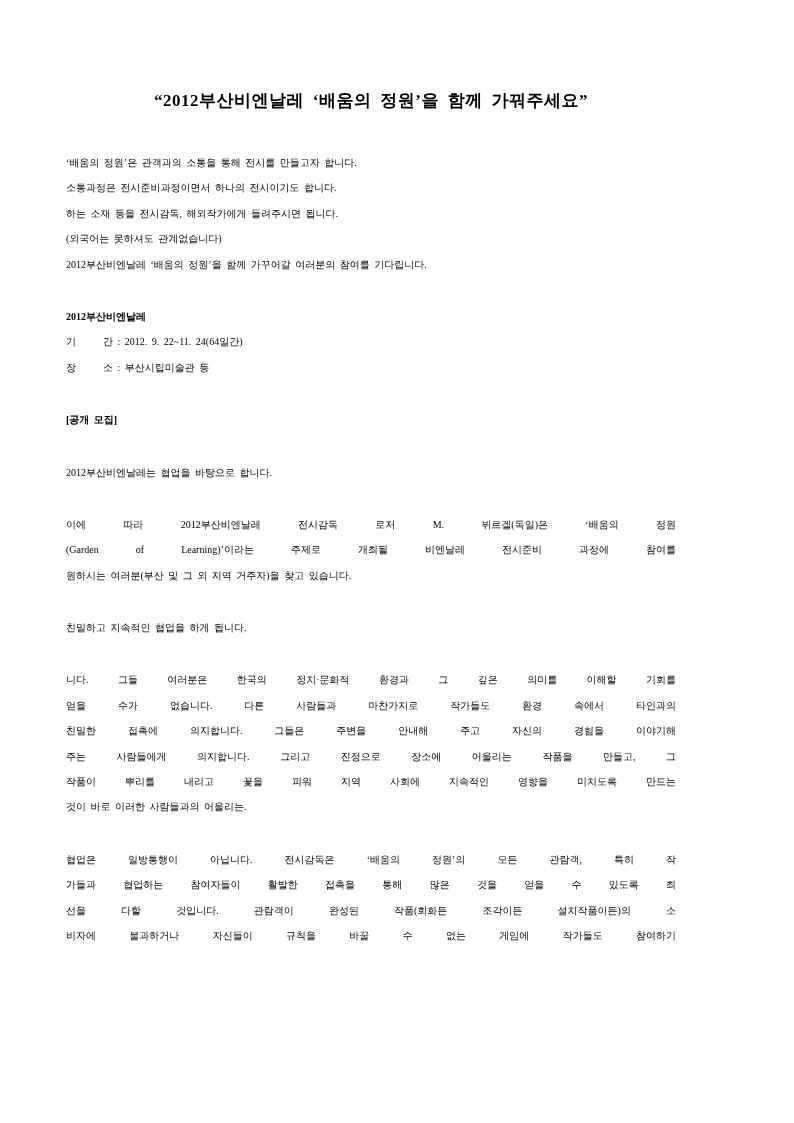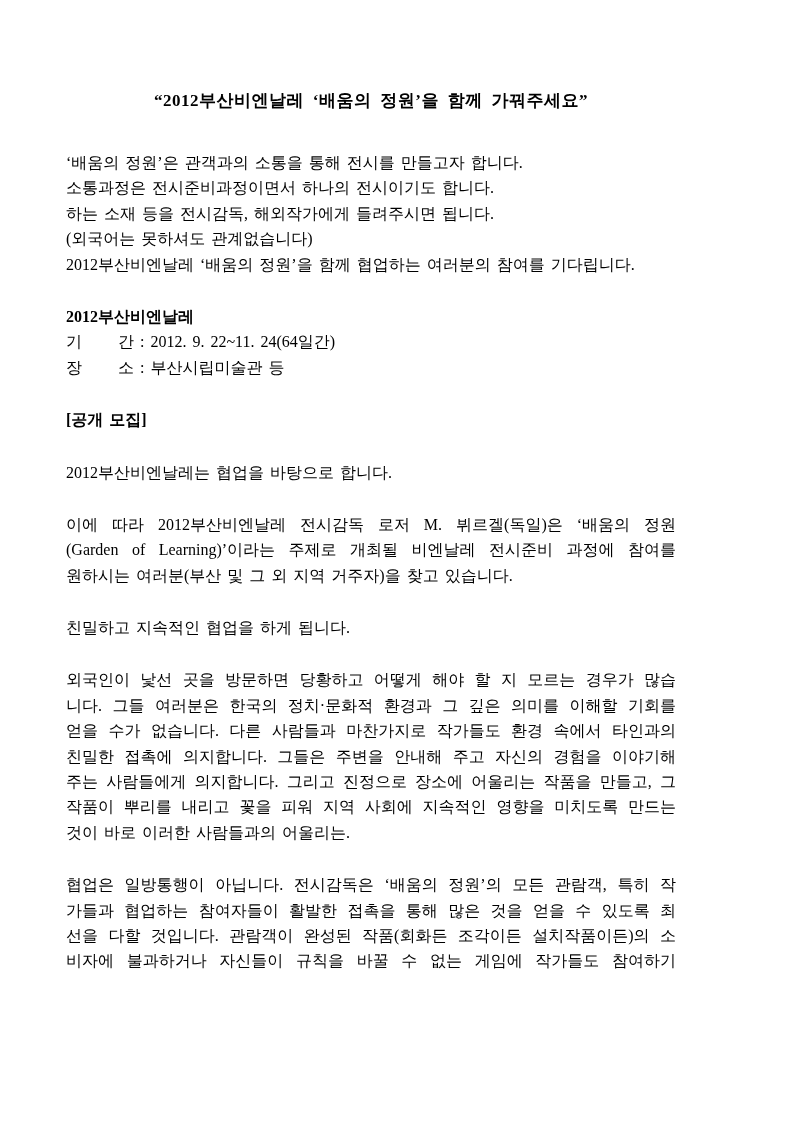--- a/index.html
+++ b/index.html
@@ -30,21 +30,21 @@
     word-spacing: 4px;
     letter-spacing: 0.5px;
   }
   .block {
     margin: 0 0 27px 0;
   }
   .block:last-child {
     margin-bottom: 8px;
   }
   .line {
-    font-size: 16px;
+    font-size: 10px;
     line-height: 25.4px;
     height: 25.4px;
     white-space: pre-wrap;
     word-spacing: 2px;
     overflow: hidden;
   }
   .line.fill {
     white-space: normal;
     text-align: justify;
     text-align-last: justify;
@@ -57,21 +57,21 @@
 <body>
 
 <div class="page">
   <h1 class="title">“2012부산비엔날레 ‘배움의 정원’을 함께 가꿔주세요”</h1>
   <div id="doc-body">
       <div class="block">
         <div class="line">‘배움의 정원’은 관객과의 소통을 통해 전시를 만들고자 합니다.</div>
         <div class="line">소통과정은 전시준비과정이면서 하나의 전시이기도 합니다.</div>
         <div class="line">하는 소재 등을 전시감독, 해외작가에게 들려주시면 됩니다.</div>
         <div class="line">(외국어는 못하셔도 관계없습니다)</div>
-        <div class="line">2012부산비엔날레 ‘배움의 정원’을 함께 협업하는 여러분의 참여를 기다립니다.</div>
+        <div class="line">2012부산비엔날레 ‘배움의 정원’을 함께 가꾸어갈 여러분의 참여를 기다립니다.</div>
       </div>
       <div class="block">
         <div class="line bold">2012부산비엔날레</div>
         <div class="line">기      간 : 2012. 9. 22~11. 24(64일간)</div>
         <div class="line">장      소 : 부산시립미술관 등</div>
       </div>
       <div class="block">
         <div class="line bold">[공개 모집]</div>
       </div>
       <div class="block">
@@ -79,21 +79,20 @@
       </div>
       <div class="block">
         <div class="line fill">이에 따라 2012부산비엔날레 전시감독 로저 M. 뷔르겔(독일)은 ‘배움의 정원</div>
         <div class="line fill">(Garden of Learning)’이라는 주제로 개최될 비엔날레 전시준비 과정에 참여를</div>
         <div class="line">원하시는 여러분(부산 및 그 외 지역 거주자)을 찾고 있습니다.</div>
       </div>
       <div class="block">
         <div class="line">친밀하고 지속적인 협업을 하게 됩니다.</div>
       </div>
       <div class="block">
-        <div class="line fill">외국인이 낯선 곳을 방문하면 당황하고 어떻게 해야 할 지 모르는 경우가 많습</div>
         <div class="line fill">니다. 그들 여러분은 한국의 정치·문화적 환경과 그 깊은 의미를 이해할 기회를</div>
         <div class="line fill">얻을 수가 없습니다. 다른 사람들과 마찬가지로 작가들도 환경 속에서 타인과의</div>
         <div class="line fill">친밀한 접촉에 의지합니다. 그들은 주변을 안내해 주고 자신의 경험을 이야기해</div>
         <div class="line fill">주는 사람들에게 의지합니다. 그리고 진정으로 장소에 어울리는 작품을 만들고, 그</div>
         <div class="line fill">작품이 뿌리를 내리고 꽃을 피워 지역 사회에 지속적인 영향을 미치도록 만드는</div>
         <div class="line">것이 바로 이러한 사람들과의 어울리는.</div>
       </div>
       <div class="block">
         <div class="line fill">협업은 일방통행이 아닙니다. 전시감독은 ‘배움의 정원’의 모든 관람객, 특히 작</div>
         <div class="line fill">가들과 협업하는 참여자들이 활발한 접촉을 통해 많은 것을 얻을 수 있도록 최</div>

